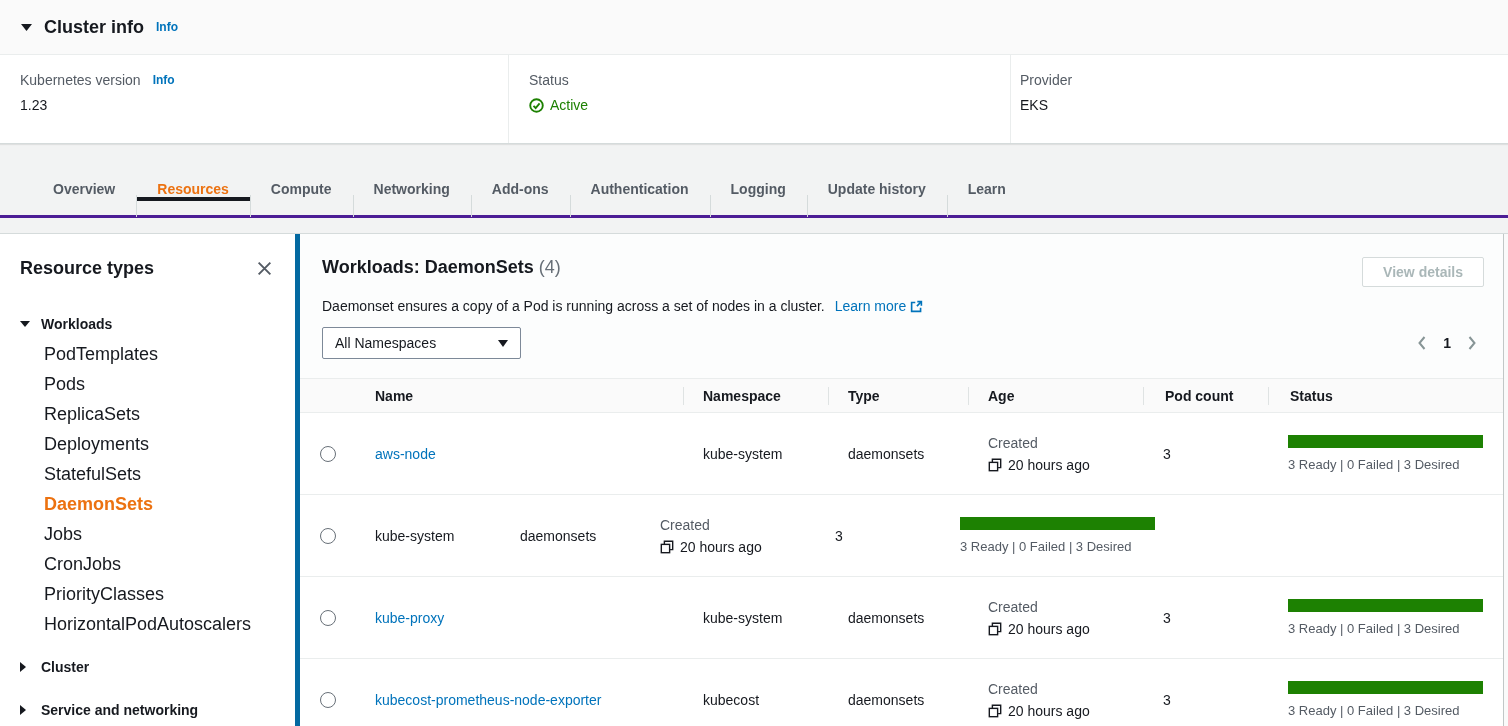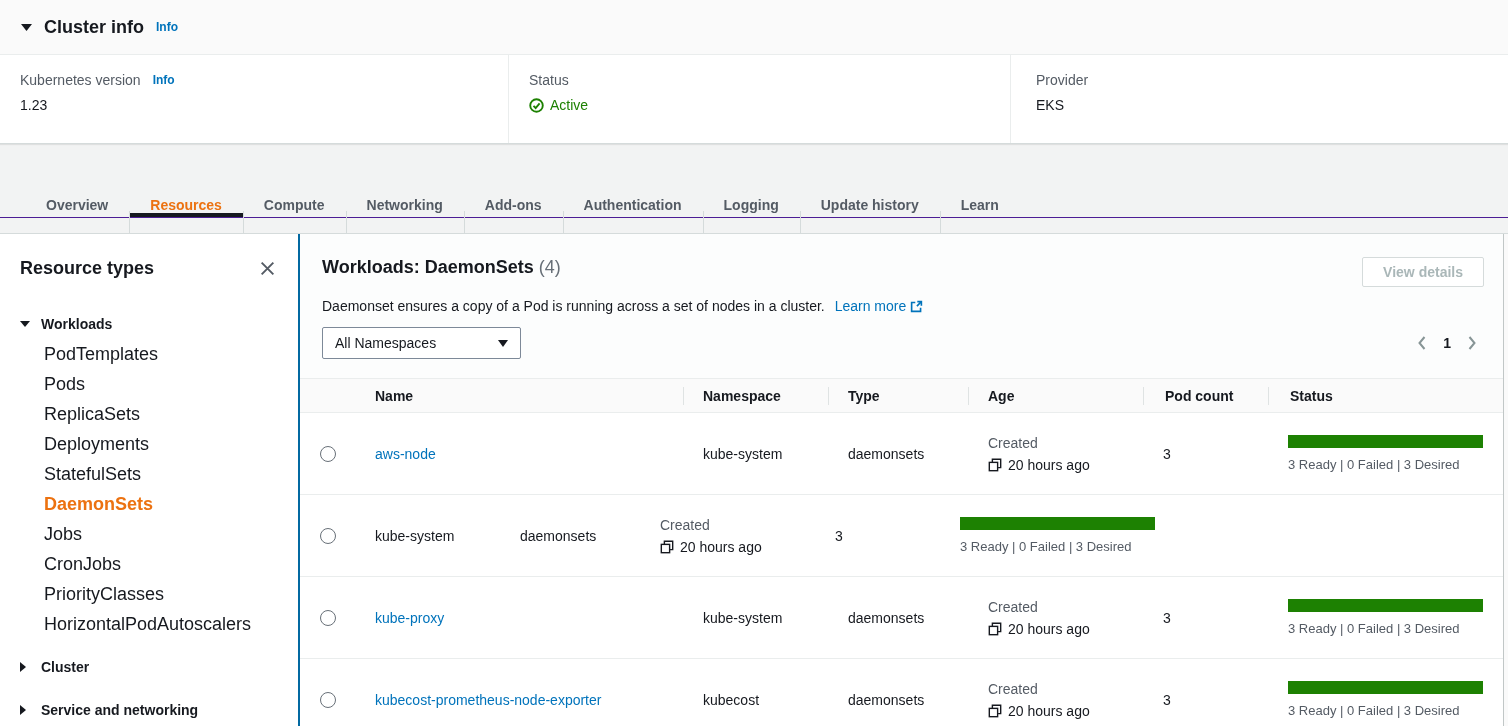--- a/index.html
+++ b/index.html
@@ -11,39 +11,39 @@
     padding-left:20px; border-bottom:1px solid #eaeded; }
   .tri { display:inline-flex; width:12px; justify-content:center; }
   .cluster-head .title { font-size:18px; font-weight:700; margin-left:12px; }
   .info-link { color:#0073bb; font-size:12px; font-weight:700; margin-left:12px; cursor:pointer; }
 
   .info-card { height:89px; background:#ffffff; display:flex;
     border-bottom:1px solid #d5dbdb; box-shadow:0 1px 1px rgba(0,0,0,.08); }
   .info-col { padding:17px 0 0 20px; }
   .col-k8s { width:508px; }
   .col-status { width:502px; border-left:1px solid #eaeded; }
-  .col-provider { flex:1; border-left:1px solid #eaeded; padding-left:25px; }
+  .col-provider { flex:1; border-left:1px solid #eaeded; padding-left:9px; }
   .field-label { color:#545b64; font-size:14px; display:flex; align-items:center; gap:10px; }
   .field-value { margin-top:9px; font-size:14px; }
   .status-active { color:#1d8102; display:flex; align-items:center; gap:6px; font-size:14px; }
 
   
-  .tabbar { height:52px; margin-top:22px; display:flex; align-items:flex-end;
-    border-bottom:1px solid #4c1d95; padding-left:5px; background:#f2f3f3; }
+  .tabbar { height:52px; margin-top:22px; display:flex; align-items:center;
+    border-bottom:3px solid #4c1d95; padding-left:12px; background:#f2f3f3; }
   .tab { position:relative; display:flex; align-items:center; padding:0 21px;
     font-size:14px; font-weight:700; color:#545b64; background:transparent; border:none;
     border-bottom:4px solid transparent; cursor:pointer; font-family:inherit; }
   .tab:first-child { margin-left:20px; }
   .tab + .tab::before { content:""; position:absolute; left:0; top:14px; height:22px;
     width:1px; background:#d5dbdb; }
   .tab.active { color:#ec7211; border-bottom-color:#16191f; }
 
   
   .panels { display:flex; height:493px; margin-top:15px; border-top:1px solid #d5dbdb; }
-  .sidebar { width:300px; background:#ffffff; border-right:2px solid #0369a1;
+  .sidebar { width:300px; background:#ffffff; border-right:5px solid #0369a1;
     padding:24px 20px 0 20px; position:relative; }
   .sidebar-head { display:flex; justify-content:space-between; align-items:center; }
   .sidebar-head h2 { font-size:18px; font-weight:700; }
   .close-btn { background:none; border:none; cursor:pointer; display:flex; padding:2px; }
 
   .tree { margin-top:30px; }
   .group-header { display:flex; align-items:center; gap:10px; font-size:14px; font-weight:700;
     color:#16191f; height:30px; cursor:pointer; }
   .group-header.collapsed { margin-top:13px; }
   .side-items { list-style:none; }

